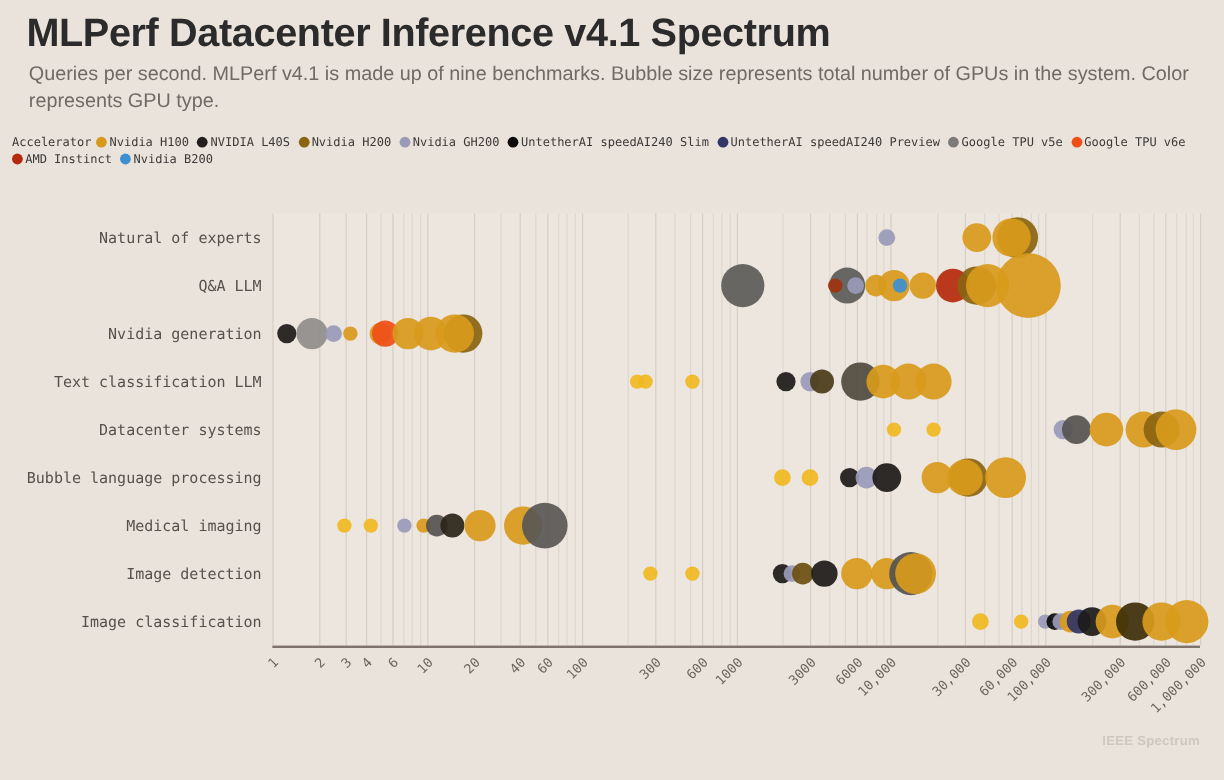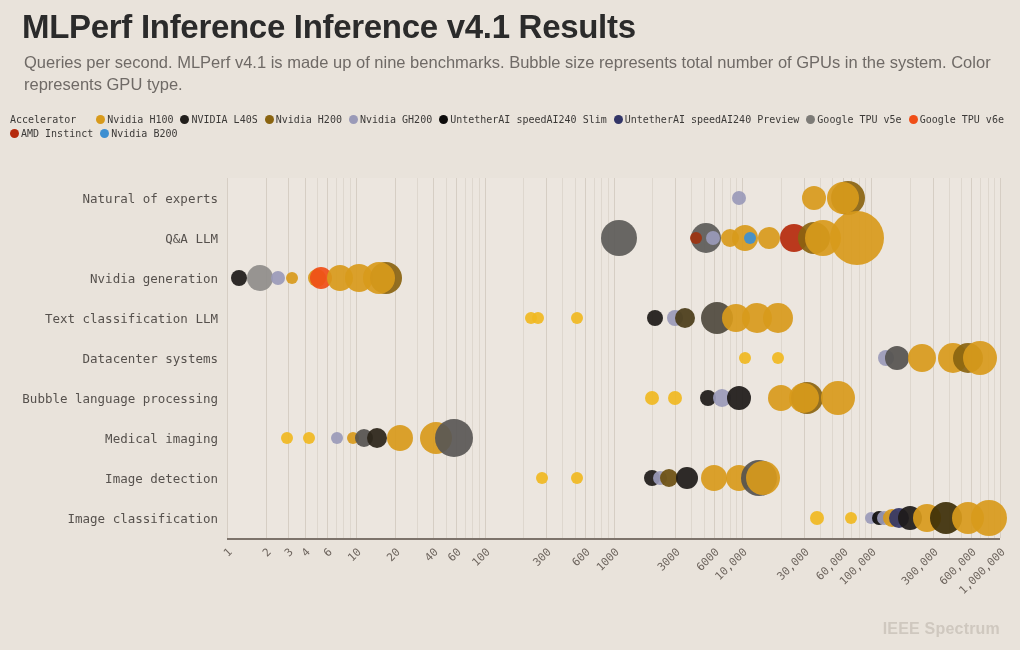--- a/index.html
+++ b/index.html
@@ -21,21 +21,21 @@
     position:absolute;left:24px;top:52px;width:975px;
     font-family:"Liberation Sans", sans-serif;
     font-size:16.5px;font-weight:400;color:#6f6a66;
     line-height:1.33;
   }
 
   .legend{
     position:absolute;left:10px;top:113px;width:1005px;
     font-size:10px;color:#3c3a38;line-height:14px;
   }
-  .legend-title{ margin-right:20px; }
+  .legend-title{ margin-right:4px; }
   .legend-item{
     display:inline-block;white-space:nowrap;margin-right:7px;vertical-align:top;
   }
   .legend-swatch{
     display:inline-block;width:9px;height:9px;border-radius:50%;
     vertical-align:-1px;margin-right:2px;
   }
 
   .plot{
     position:absolute;left:227px;top:178px;
@@ -70,30 +70,30 @@
     text-align:right;
   }
   .xtick span{display:inline-block;transform:translateX(-100%) translateY(-2px);}
 
   .bubble{
     position:absolute;border-radius:50%;
     transform:translate(-50%,-50%);
   }
 
   .footer{
-    position:absolute;right:20px;bottom:12px;
+    position:absolute;right:20px;bottom:26px;
     font-family:"Liberation Sans", sans-serif;
-    font-size:16px;font-weight:700;color:#cfc8bf;
+    font-size:11px;font-weight:700;color:#cfc8bf;
     letter-spacing:0.2px;
   }
 </style>
 </head>
 <body>
 
-<div class="title">MLPerf Inference Inference v4.1 Results</div>
+<div class="title">MLPerf Datacenter Inference v4.1 Spectrum</div>
 <div class="subtitle">Queries per second. MLPerf v4.1 is made up of nine benchmarks. Bubble size represents total number of GPUs in the system. Color represents GPU type.</div>
 
 <div class="legend">
   <span class="legend-title">Accelerator</span><span id="legend-items"><span class="legend-item"><span class="legend-swatch" style="background: rgb(216, 154, 27);"></span><span>Nvidia H100</span></span><span class="legend-item"><span class="legend-swatch" style="background: rgb(34, 31, 28);"></span><span>NVIDIA L40S</span></span><span class="legend-item"><span class="legend-swatch" style="background: rgb(138, 100, 16);"></span><span>Nvidia H200</span></span><span class="legend-item"><span class="legend-swatch" style="background: rgb(154, 154, 184);"></span><span>Nvidia GH200</span></span><span class="legend-item"><span class="legend-swatch" style="background: rgb(13, 12, 11);"></span><span>UntetherAI speedAI240 Slim</span></span><span class="legend-item"><span class="legend-swatch" style="background: rgb(50, 53, 103);"></span><span>UntetherAI speedAI240 Preview</span></span><span class="legend-item"><span class="legend-swatch" style="background: rgb(125, 123, 119);"></span><span>Google TPU v5e</span></span><span class="legend-item"><span class="legend-swatch" style="background: rgb(240, 78, 23);"></span><span>Google TPU v6e</span></span><span class="legend-item"><span class="legend-swatch" style="background: rgb(181, 42, 12);"></span><span>AMD Instinct</span></span><span class="legend-item"><span class="legend-swatch" style="background: rgb(61, 143, 209);"></span><span>Nvidia B200</span></span></span>
 </div>
 
 <div class="plot" id="plot">
     <div class="vgrid major" style="left: 0px;"></div>
     <div class="vgrid major" style="left: 38.7827px;"></div>
     <div class="vgrid major" style="left: 61.4691px;"></div>

